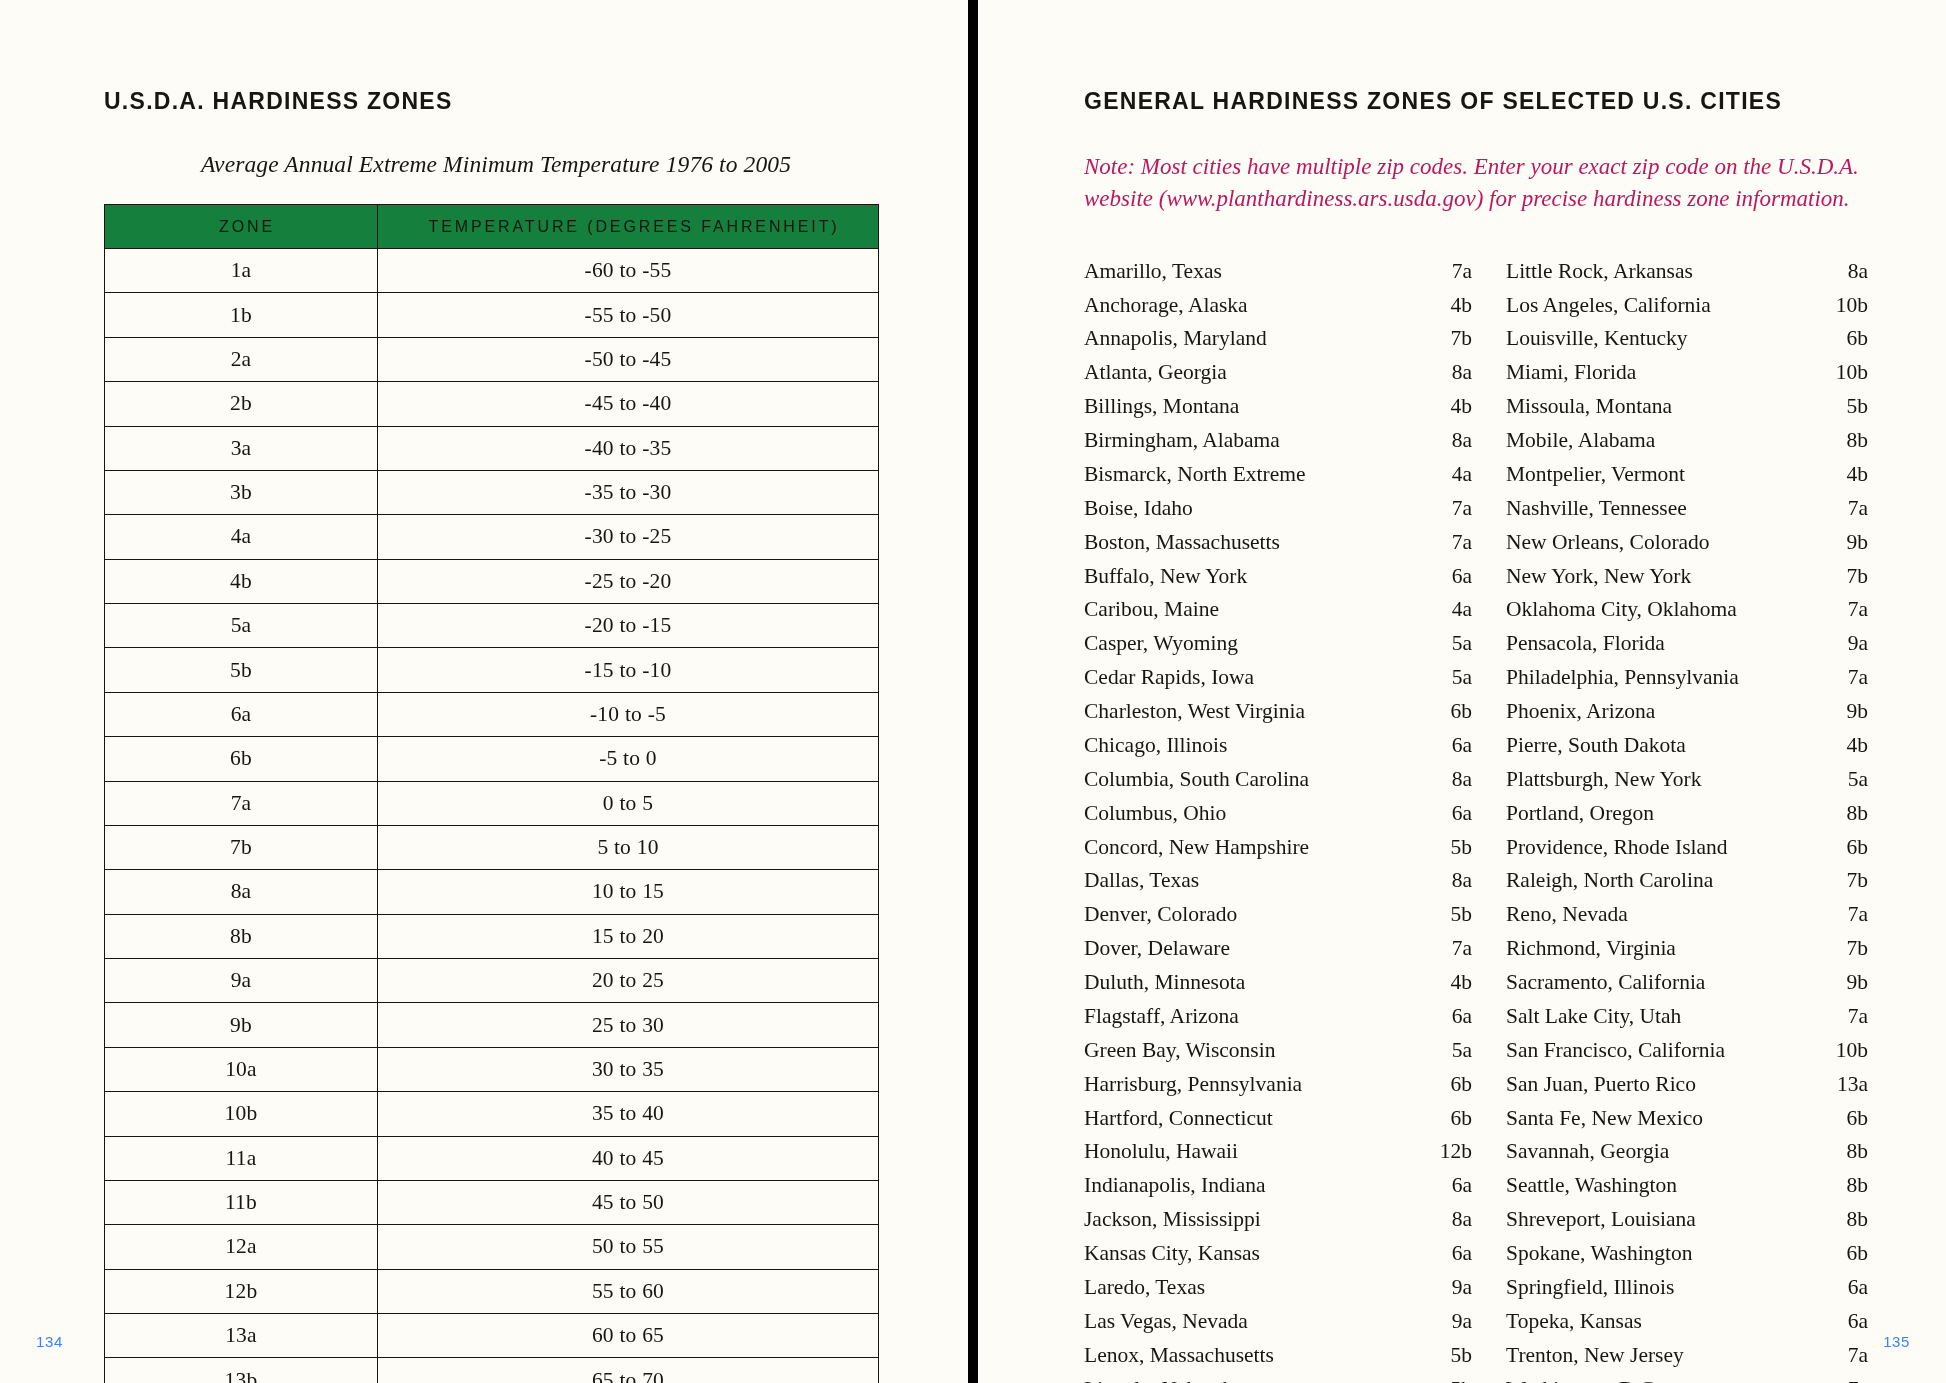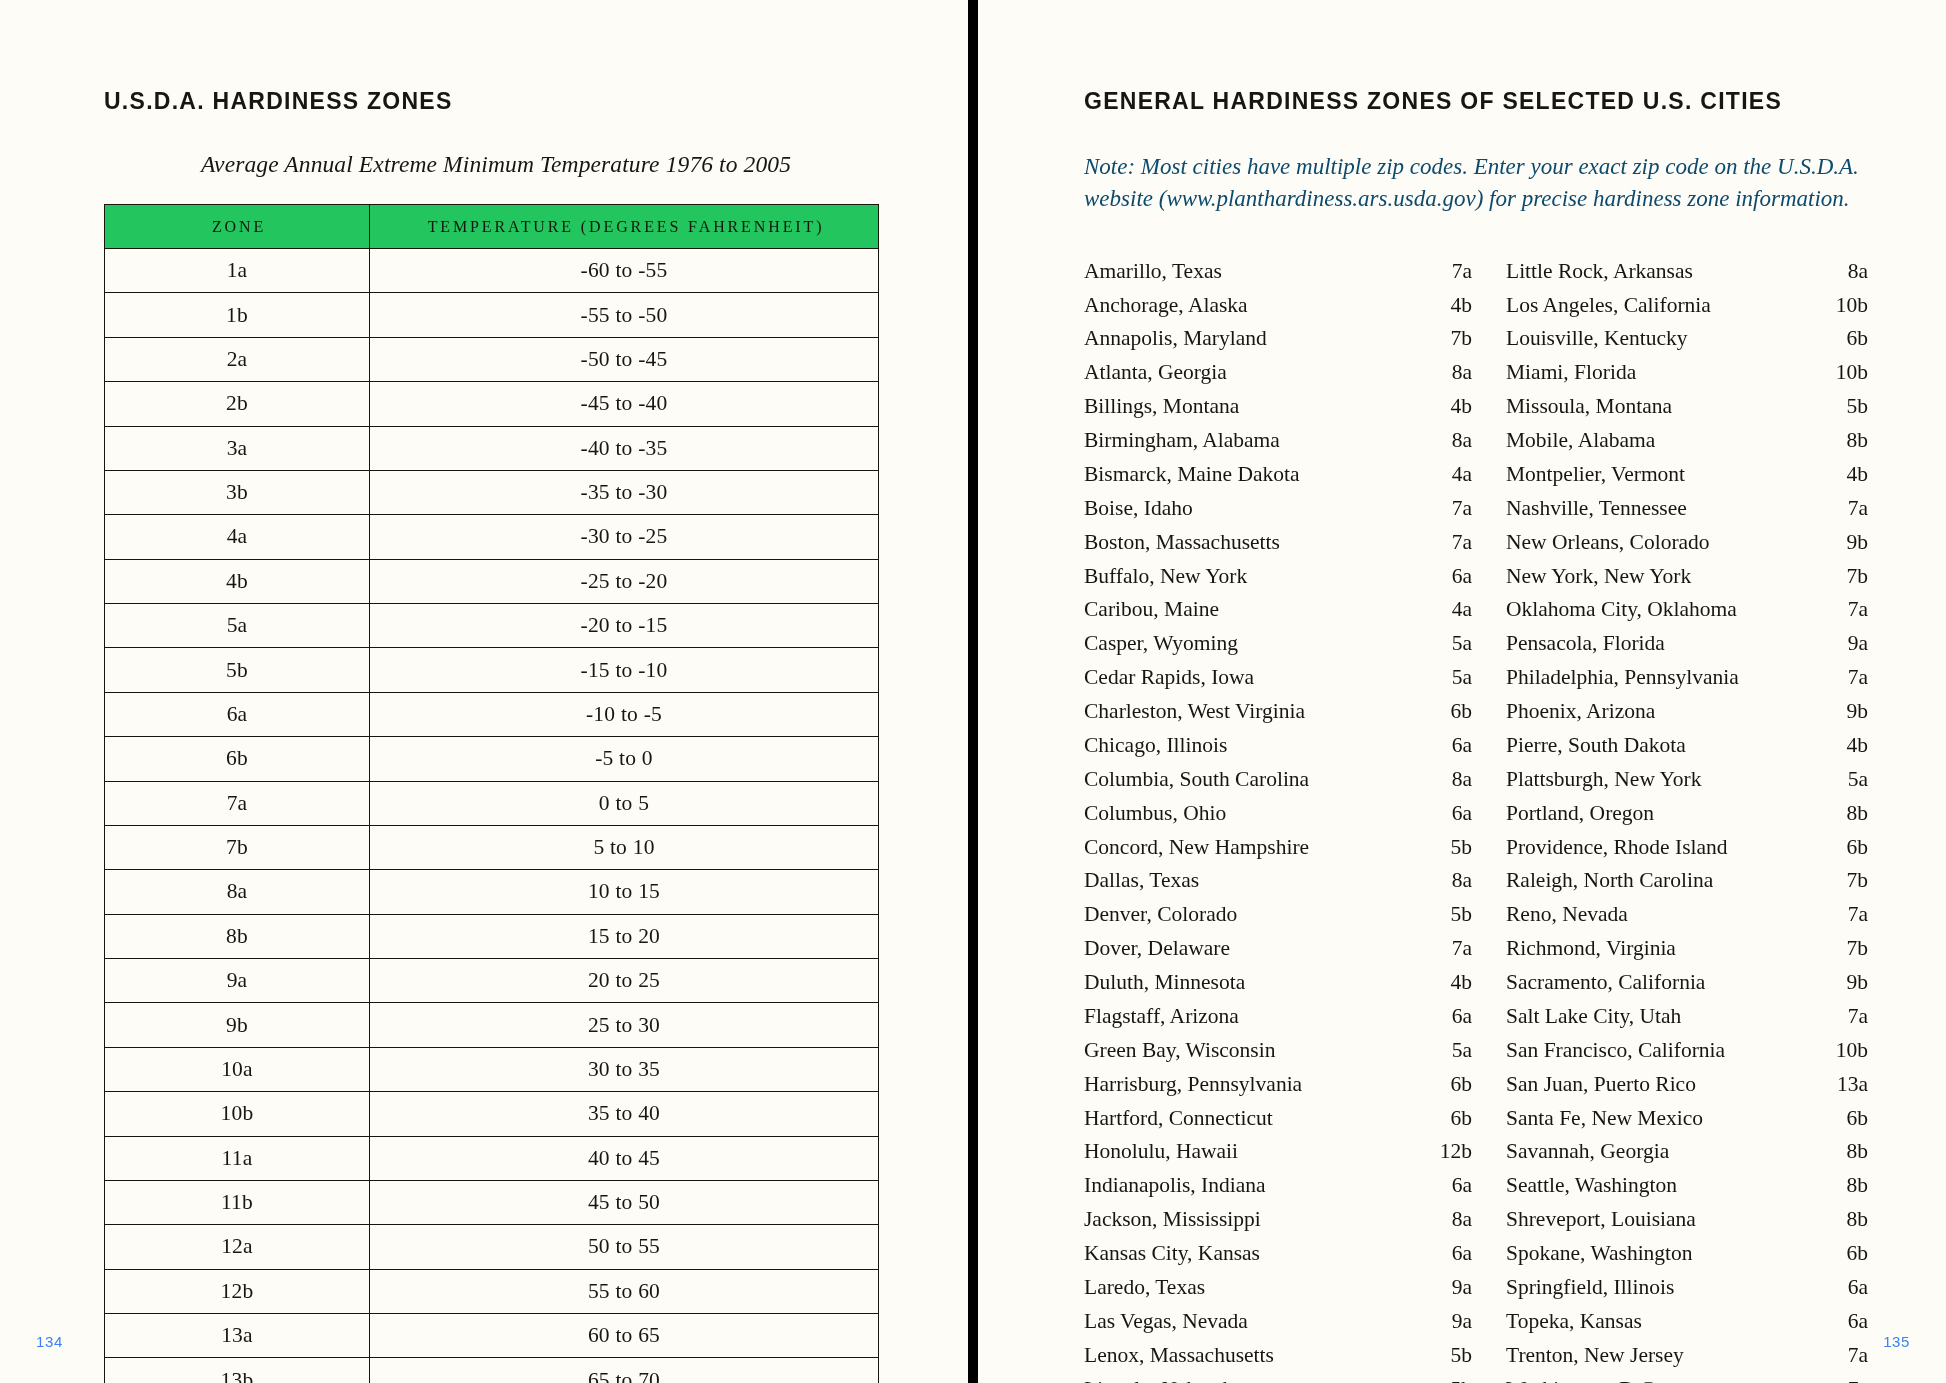--- a/index.html
+++ b/index.html
@@ -65,26 +65,26 @@
     border-collapse: collapse;
     width: 775px;
     table-layout: fixed;
   }
   table.zones th, table.zones td {
     border: 1.5px solid #17160f;
     text-align: center;
     color: #17160f;
   }
   table.zones thead th {
-    background: #22c55e;
-    font-family: Liberation Serif, serif;
+    background: #15803d;
+    font-family: Liberation Sans, sans-serif;
     font-size: 16px;
     letter-spacing: 0.18em;
     font-weight: normal;
-    padding: 13px 0 12px 4px;
+    padding: 13px 0 12px 12px;
     text-transform: uppercase;
   }
   table.zones thead th.col-zone { width: 260px; }
   table.zones tbody td {
     font-family: "Liberation Serif", serif;
     font-size: 21.5px;
     padding: 9.2px 0 9.2px 0;
     letter-spacing: 0.01em;
     margin-top: 20px;
   }
@@ -101,21 +101,21 @@
 
   
   .right-inner {
     padding: 88px 70px 0 106px;
   }
   .note {
     font-family: "Liberation Serif", serif;
     font-style: italic;
     font-size: 23px;
     line-height: 1.38;
-    color: #0c4a6e;
+    color: #be185d;
     margin: 32px 0 40px 0;
     max-width: 780px;
   }
   .city-columns {
     display: flex;
     gap: 0px;
   }
   .city-col {
     width: 400px;
   }
@@ -295,21 +295,21 @@
             </div>
             <div class="city-row">
               <span class="city-name">Billings, Montana</span>
               <span class="city-zone">4b</span>
             </div>
             <div class="city-row">
               <span class="city-name">Birmingham, Alabama</span>
               <span class="city-zone">8a</span>
             </div>
             <div class="city-row">
-              <span class="city-name">Bismarck, Maine Dakota</span>
+              <span class="city-name">Bismarck, North Extreme</span>
               <span class="city-zone">4a</span>
             </div>
             <div class="city-row">
               <span class="city-name">Boise, Idaho</span>
               <span class="city-zone">7a</span>
             </div>
             <div class="city-row">
               <span class="city-name">Boston, Massachusetts</span>
               <span class="city-zone">7a</span>
             </div>

